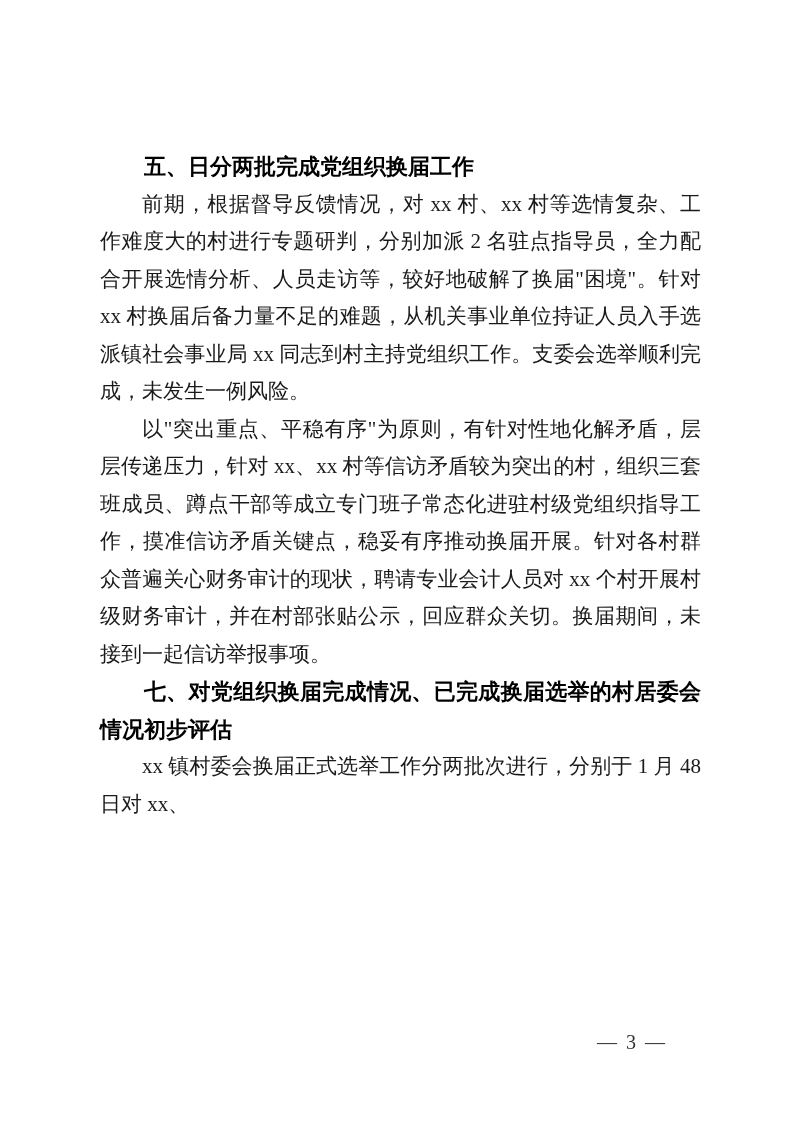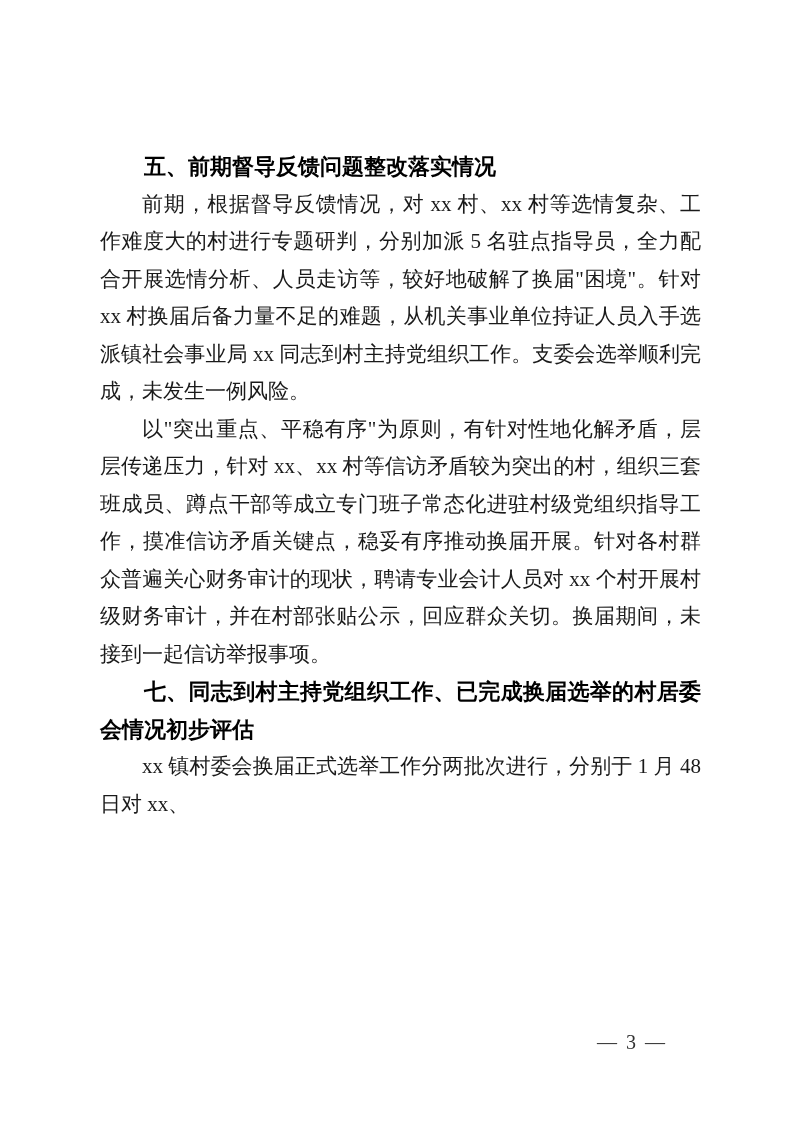--- a/index.html
+++ b/index.html
@@ -65,29 +65,29 @@
     letter-spacing: 2px;
   }
 </style>
 </head>
 <body>
 
 <div class="page">
   <div class="content">
 
     <section class="doc-section">
-      <h2 class="doc-heading">五、前期督导反馈问题整改落实情况</h2>
-      <p class="doc-para">前期，根据督导反馈情况，对 xx 村、xx 村等选情复杂、工作难度大的村进行专题研判，分别加派 5 名驻点指导员，全力配合开展选情分析、人员走访等，较好地破解了换届"困境"。针对 xx 村换届后备力量不足的难题，从机关事业单位持证人员入手选派镇社会事业局 xx 同志到村主持党组织工作。支委会选举顺利完成，未发生一例风险。</p>
+      <h2 class="doc-heading">五、日分两批完成党组织换届工作</h2>
+      <p class="doc-para">前期，根据督导反馈情况，对 xx 村、xx 村等选情复杂、工作难度大的村进行专题研判，分别加派 2 名驻点指导员，全力配合开展选情分析、人员走访等，较好地破解了换届"困境"。针对 xx 村换届后备力量不足的难题，从机关事业单位持证人员入手选派镇社会事业局 xx 同志到村主持党组织工作。支委会选举顺利完成，未发生一例风险。</p>
     </section>
 
     <section class="doc-section">
       <p class="doc-para">以"突出重点、平稳有序"为原则，有针对性地化解矛盾，层层传递压力，针对 xx、xx 村等信访矛盾较为突出的村，组织三套班成员、蹲点干部等成立专门班子常态化进驻村级党组织指导工作，摸准信访矛盾关键点，稳妥有序推动换届开展。针对各村群众普遍关心财务审计的现状，聘请专业会计人员对 xx 个村开展村级财务审计，并在村部张贴公示，回应群众关切。换届期间，未接到一起信访举报事项。</p>
     </section>
 
     <section class="doc-section">
-      <h2 class="doc-heading">七、同志到村主持党组织工作、已完成换届选举的村居委会情况初步评估</h2>
+      <h2 class="doc-heading">七、对党组织换届完成情况、已完成换届选举的村居委会情况初步评估</h2>
       <p class="doc-para">xx 镇村委会换届正式选举工作分两批次进行，分别于 1 月 48 日对 xx、</p>
     </section>
 
   </div>
 
   <div class="page-footer">— 3 —</div>
 </div>
 
 </body></html>

